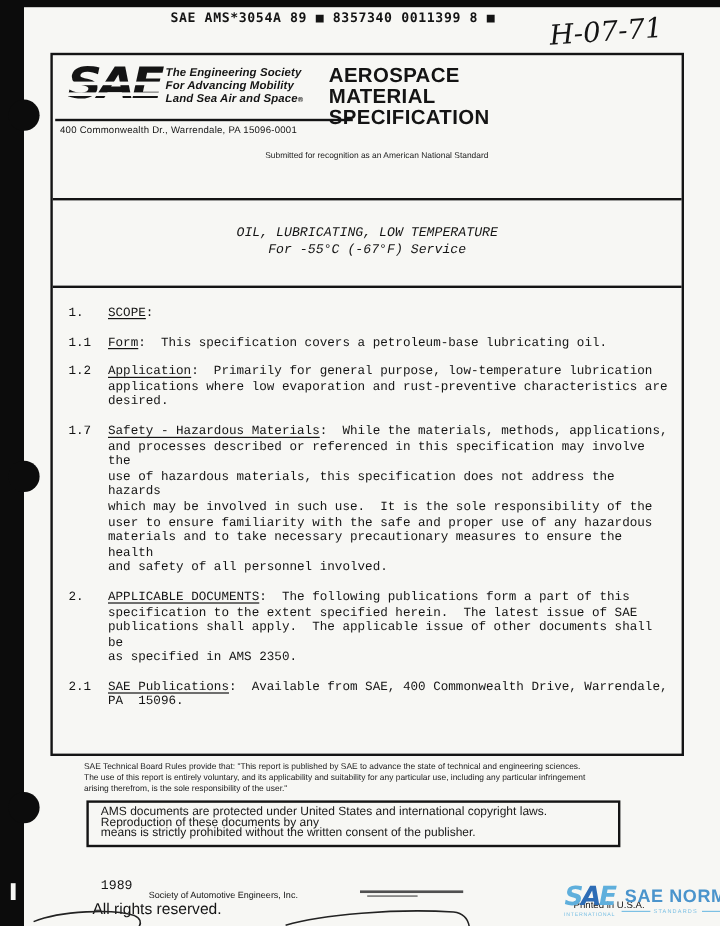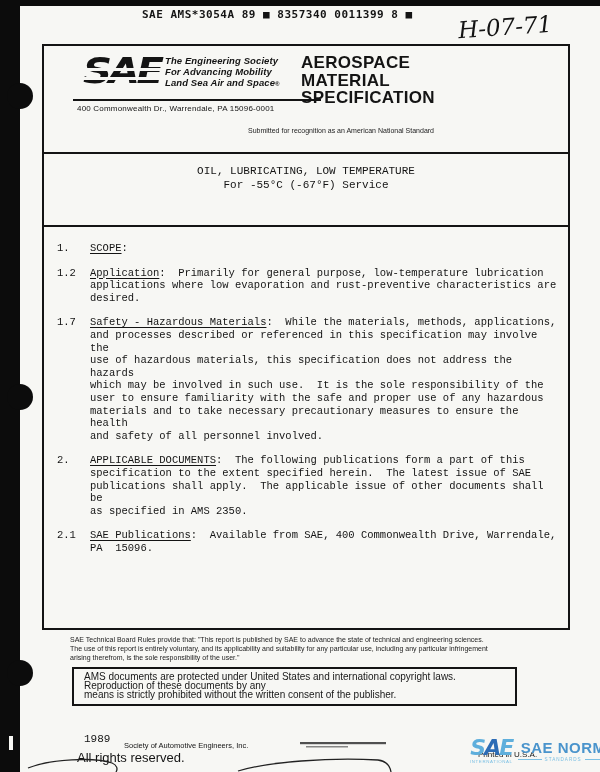--- a/index.html
+++ b/index.html
@@ -16,21 +16,21 @@
   .white-dash{position:absolute;left:9px;top:736px;width:4px;height:14px;background:#f7f7f4;z-index:3;}
   .ocr-line{position:absolute;left:142px;top:8px;font-family:"DejaVu Sans Mono",monospace;
     font-size:11px;font-weight:600;letter-spacing:.5px;}
   .handwritten{position:absolute;left:458px;top:14px;font-family:"DejaVu Serif",serif;
     font-style:italic;font-size:23px;transform:rotate(-4deg);}
   .artifact-svg{position:absolute;left:0;top:0;z-index:2;}
 
   
   .main-box{position:absolute;left:42px;top:44px;width:528px;height:586px;
     border:2px solid #141414;box-sizing:border-box;background:transparent;}
-  .header-row{position:relative;height:106px;display:flex;margin-left:27px;}
+  .header-row{position:relative;height:119px;display:flex;}
   .left-cell{position:relative;width:368px;flex-shrink:0;}
   .right-cell{position:relative;flex:1;border-left:2px solid #141414;}
 
   .sae-logo{position:absolute;left:12px;top:6px;font-family:"DejaVu Sans",sans-serif;
     font-weight:bold;font-style:italic;font-size:36px;line-height:38px;letter-spacing:-3px;
     transform:scaleX(1.12);transform-origin:left;}
   .logo-stripe{position:absolute;left:10px;width:80px;height:3px;background:#f7f7f4;z-index:1;}
   .stripe1{top:22px;} .stripe2{top:31px;}
   .tagline{position:absolute;left:94px;top:10px;font-weight:bold;font-style:italic;
     font-size:9.5px;line-height:10.8px;letter-spacing:.1px;}
@@ -41,21 +41,21 @@
     line-height:17.5px;letter-spacing:.3px;}
   .submitted{position:absolute;right:5px;top:81px;font-size:7px;color:#222;}
 
   .ams-cell{height:40px;border-bottom:2px solid #141414;box-sizing:border-box;display:flex;
     align-items:center;justify-content:center;font-weight:bold;font-size:13.5px;letter-spacing:.3px;}
   .issue-cell{padding:7px 0 0 10px;font-family:"Liberation Mono",monospace;
     font-size:10.5px;line-height:13px;white-space:pre;}
   .superseding{margin-top:13px;}
 
   .title-row{border-top:2px solid #141414;height:73px;box-sizing:border-box;text-align:center;
-    font-family:"Liberation Mono",monospace;font-size:11px;line-height:14px;padding-top:10px;}
+    font-family:"Liberation Mono",monospace;font-size:11px;line-height:14px;padding-top:21px;font-style:italic;}
 
   .body-row{border-top:2px solid #141414;padding:15px 6px 0 13px;
     font-family:"Liberation Mono",monospace;font-size:10.5px;line-height:12.6px;}
   .para{display:flex;margin-bottom:12px;}
   .para .num{width:33px;flex-shrink:0;}
   .ptext{flex:1;white-space:pre-wrap;}
   .plabel{text-decoration:underline;text-underline-offset:2px;}
 
   
   .board-rules{position:absolute;left:70px;top:636px;width:492px;font-size:7px;
@@ -122,20 +122,24 @@
     <div>OIL, LUBRICATING, LOW TEMPERATURE</div>
     <div>For -55°C (-67°F) Service</div>
   </div>
 
   <div class="body-row">
     <div class="para">
       <span class="num">1.</span>
       <div class="ptext"><span class="plabel">SCOPE</span><span>:</span></div>
     </div>
     <div class="para">
+      <span class="num">1.1</span>
+      <div class="ptext"><span class="plabel">Form</span><span>:  This specification covers a petroleum-base lubricating oil.</span></div>
+    </div>
+    <div class="para">
       <span class="num">1.2</span>
       <div class="ptext"><span class="plabel">Application</span><span>:  Primarily for general purpose, low-temperature lubrication
 applications where low evaporation and rust-preventive characteristics are
 desired.</span></div>
     </div>
     <div class="para">
       <span class="num">1.7</span>
       <div class="ptext"><span class="plabel">Safety - Hazardous Materials</span><span>:  While the materials, methods, applications,
 and processes described or referenced in this specification may involve the
 use of hazardous materials, this specification does not address the hazards

